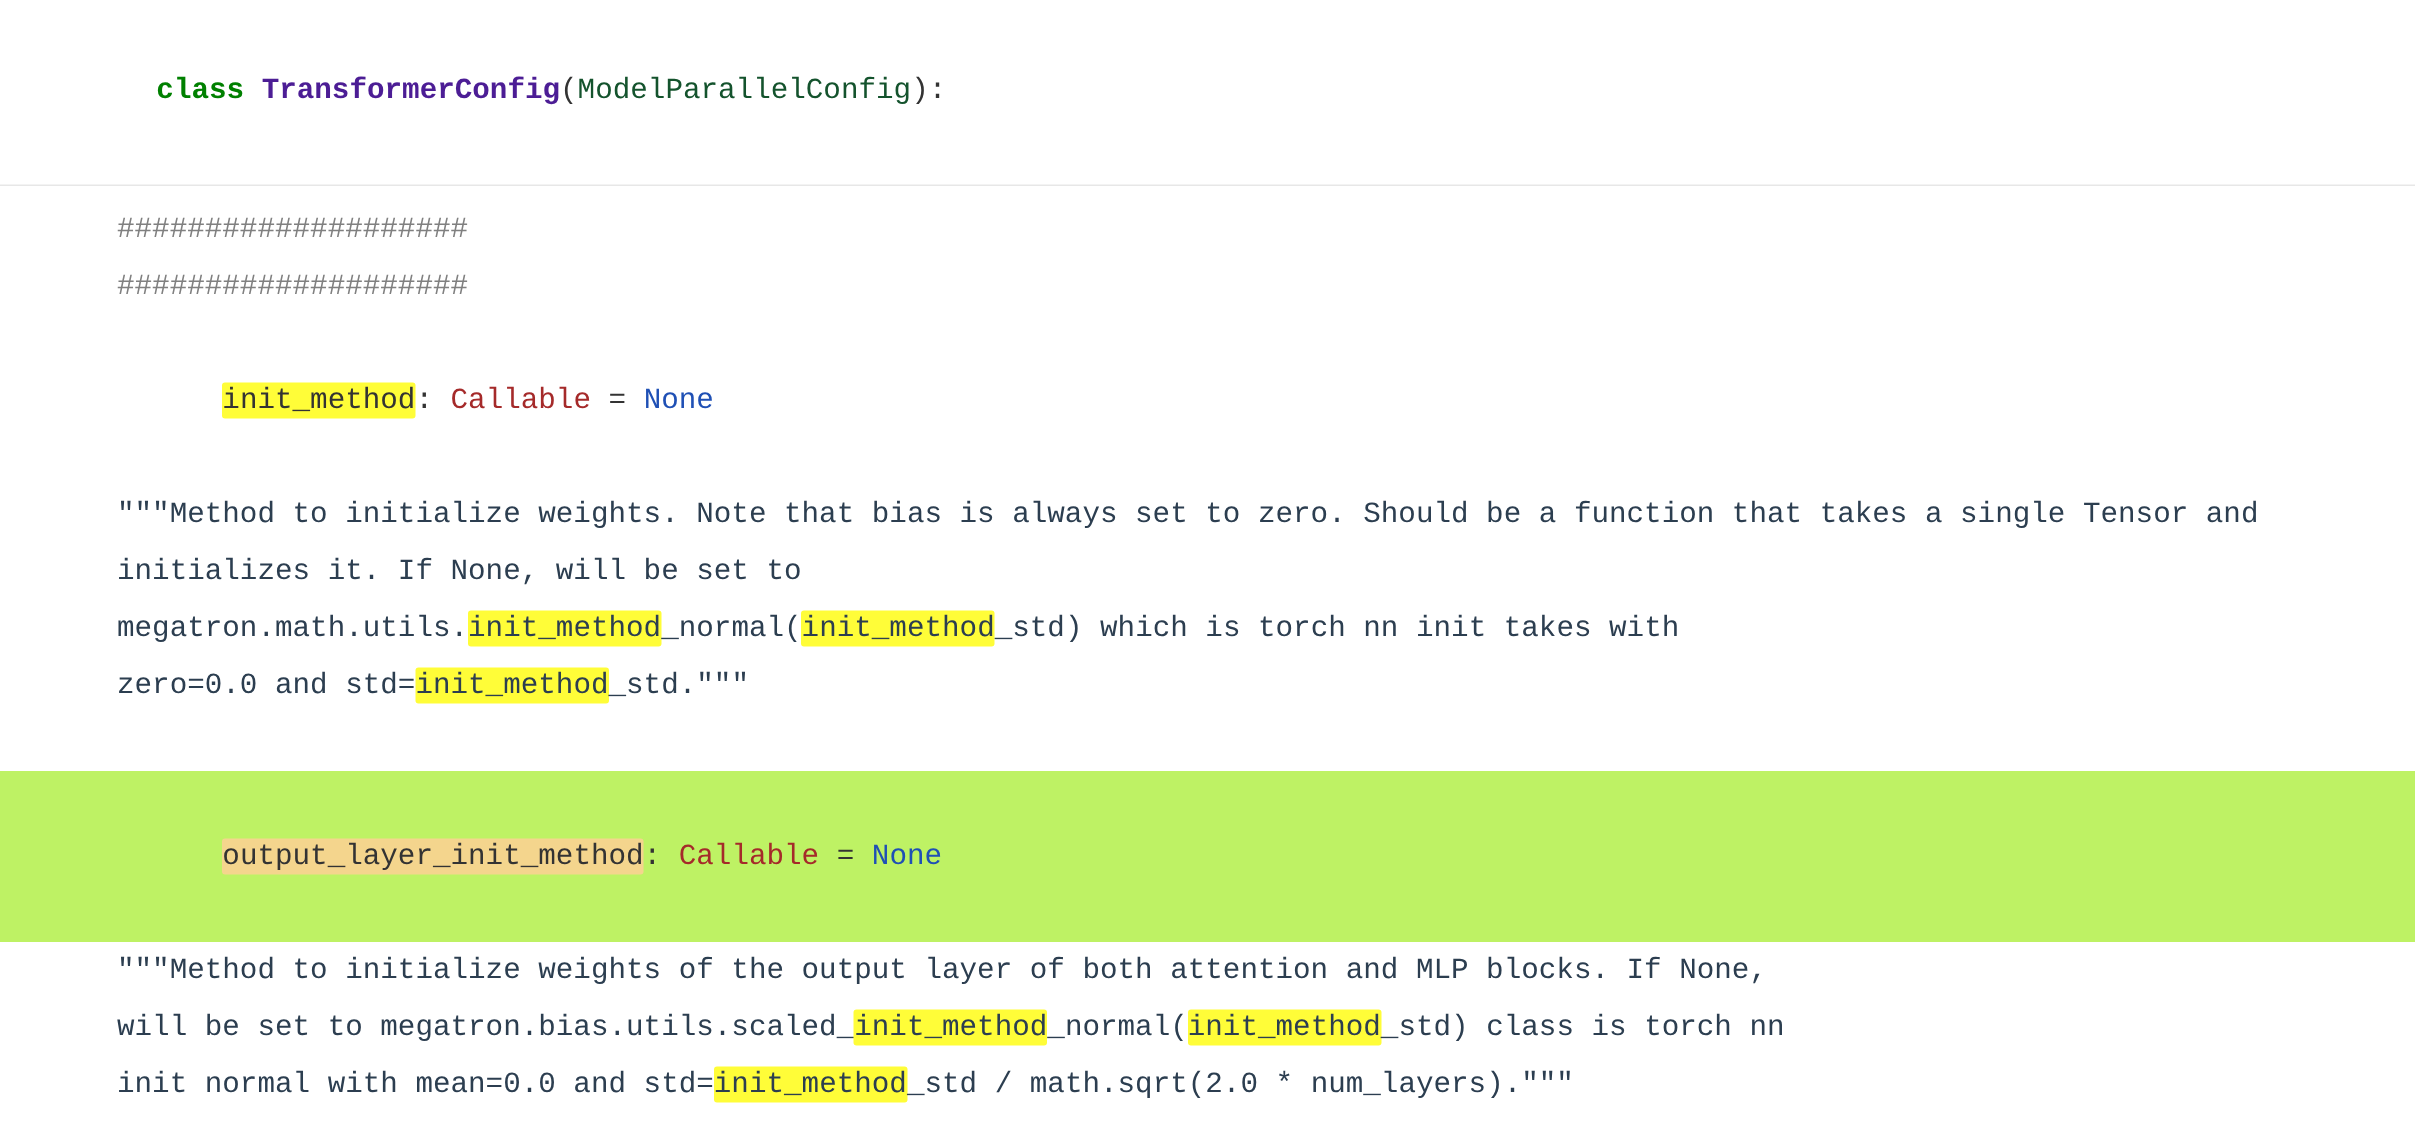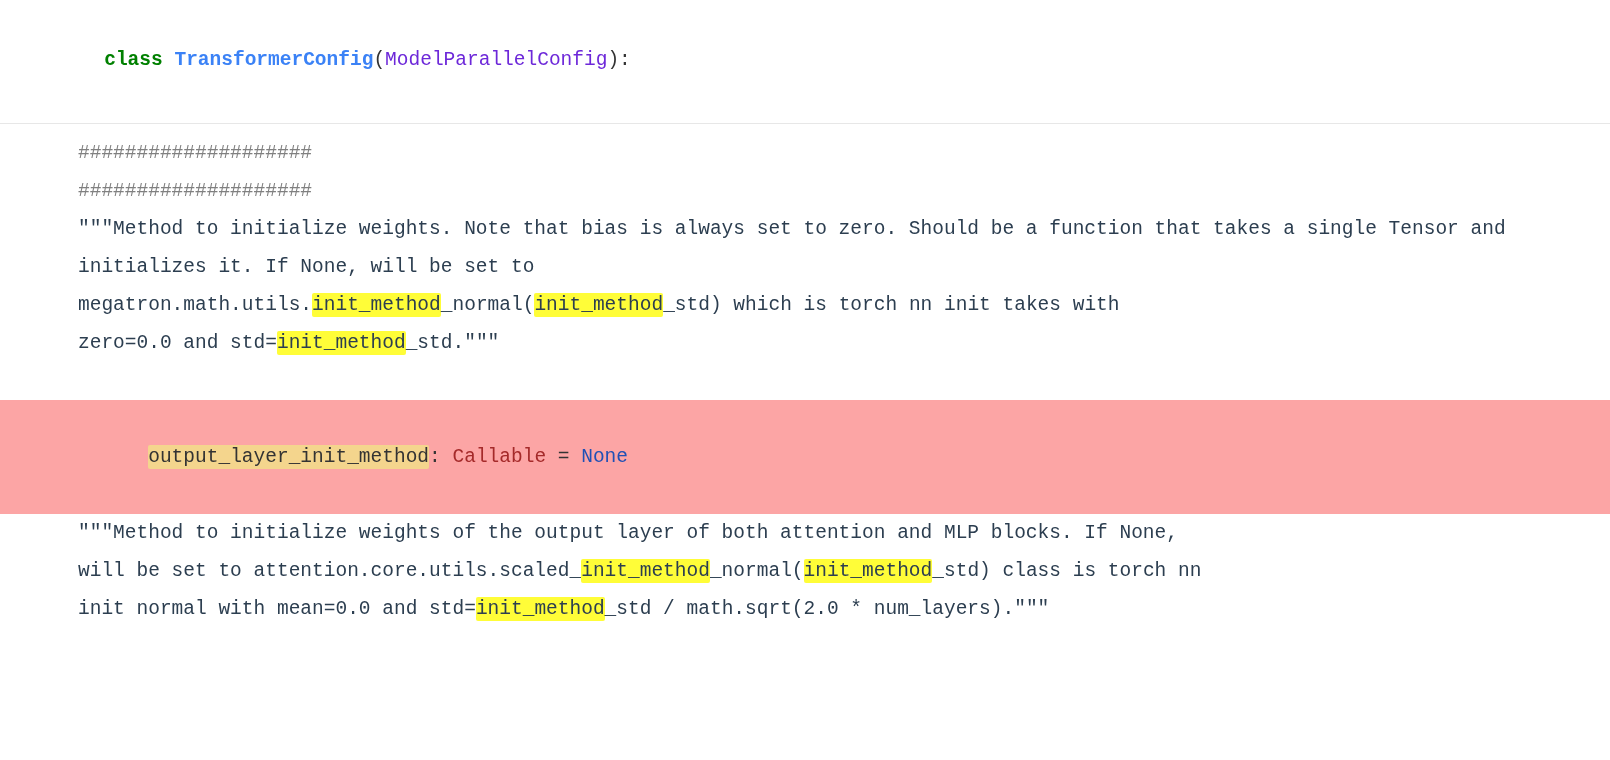--- a/index.html
+++ b/index.html
@@ -27,25 +27,25 @@
   }
   .body-block {
     padding-top: 10px;
   }
   .code-line {
     padding-left: 78px;
     white-space: pre-wrap;
     word-break: break-word;
   }
   .full-width-highlight {
-    background: #fca5a5;
+    background: #bef264;
   }
   .kw    { color: #008000; font-weight: 600; margin-top: 20px; }   
-  .cls   { color: #3b82f6; font-weight: 600; }   
-  .base  { color: #6d28d9; }
+  .cls   { color: #4c1d95; font-weight: 600; }   
+  .base  { color: #14532d; }
   .punct { color: #333333; }
   .comment { color: #808080; font-style: normal; }
   .string  { color: #2c3e50; font-style: normal; }
   .type    { color: #a52a2a; }   
   .val     { color: #1f50b5; }   
   .op      { color: #333333; }
   .field   { color: #333333; }
 
   .hl-yellow {
     background: #fffd38;
@@ -68,29 +68,32 @@
     <div class="sig-line">
       <span class="kw">class</span><span class="punct"> </span><span class="cls">TransformerConfig</span><span class="punct">(</span><span class="base">ModelParallelConfig</span><span class="punct">):</span>
     </div>
   </div>
 
   <div class="body-block">
 
     <div class="code-line"><span class="comment">####################</span></div>
     <div class="code-line"><span class="comment">####################</span></div>
 
+    <div class="code-line">
+      <span class="hl-yellow field">init_method</span><span class="punct">: </span><span class="type">Callable</span><span class="op"> = </span><span class="val">None</span>
+    </div>
 
     <div class="code-line"><span class="string">"""Method to initialize weights. Note that bias is always set to zero. Should be a function that takes a single Tensor and initializes it. If None, will be set to</span></div>
     <div class="code-line"><span class="string">megatron.math.utils.</span><span class="hl-yellow string">init_method</span><span class="string">_normal(</span><span class="hl-yellow string">init_method</span><span class="string">_std) which is torch nn init takes with</span></div>
     <div class="code-line"><span class="string">zero=0.0 and std=</span><span class="hl-yellow string">init_method</span><span class="string">_std."""</span></div>
 
     <div class="blank-line"></div>
 
     <div class="code-line full-width-highlight">
       <span class="hl-tan"><span class="field">output_layer_</span><span class="field">init_method</span></span><span class="punct">: </span><span class="type">Callable</span><span class="op"> = </span><span class="val">None</span>
     </div>
 
     <div class="code-line"><span class="string">"""Method to initialize weights of the output layer of both attention and MLP blocks. If None,</span></div>
-    <div class="code-line"><span class="string">will be set to attention.core.utils.scaled_</span><span class="hl-yellow string">init_method</span><span class="string">_normal(</span><span class="hl-yellow string">init_method</span><span class="string">_std) class is torch nn</span></div>
+    <div class="code-line"><span class="string">will be set to megatron.bias.utils.scaled_</span><span class="hl-yellow string">init_method</span><span class="string">_normal(</span><span class="hl-yellow string">init_method</span><span class="string">_std) class is torch nn</span></div>
     <div class="code-line"><span class="string">init normal with mean=0.0 and std=</span><span class="hl-yellow string">init_method</span><span class="string">_std / math.sqrt(2.0 * num_layers)."""</span></div>
 
   </div>
 </div>
 
 </body></html>

